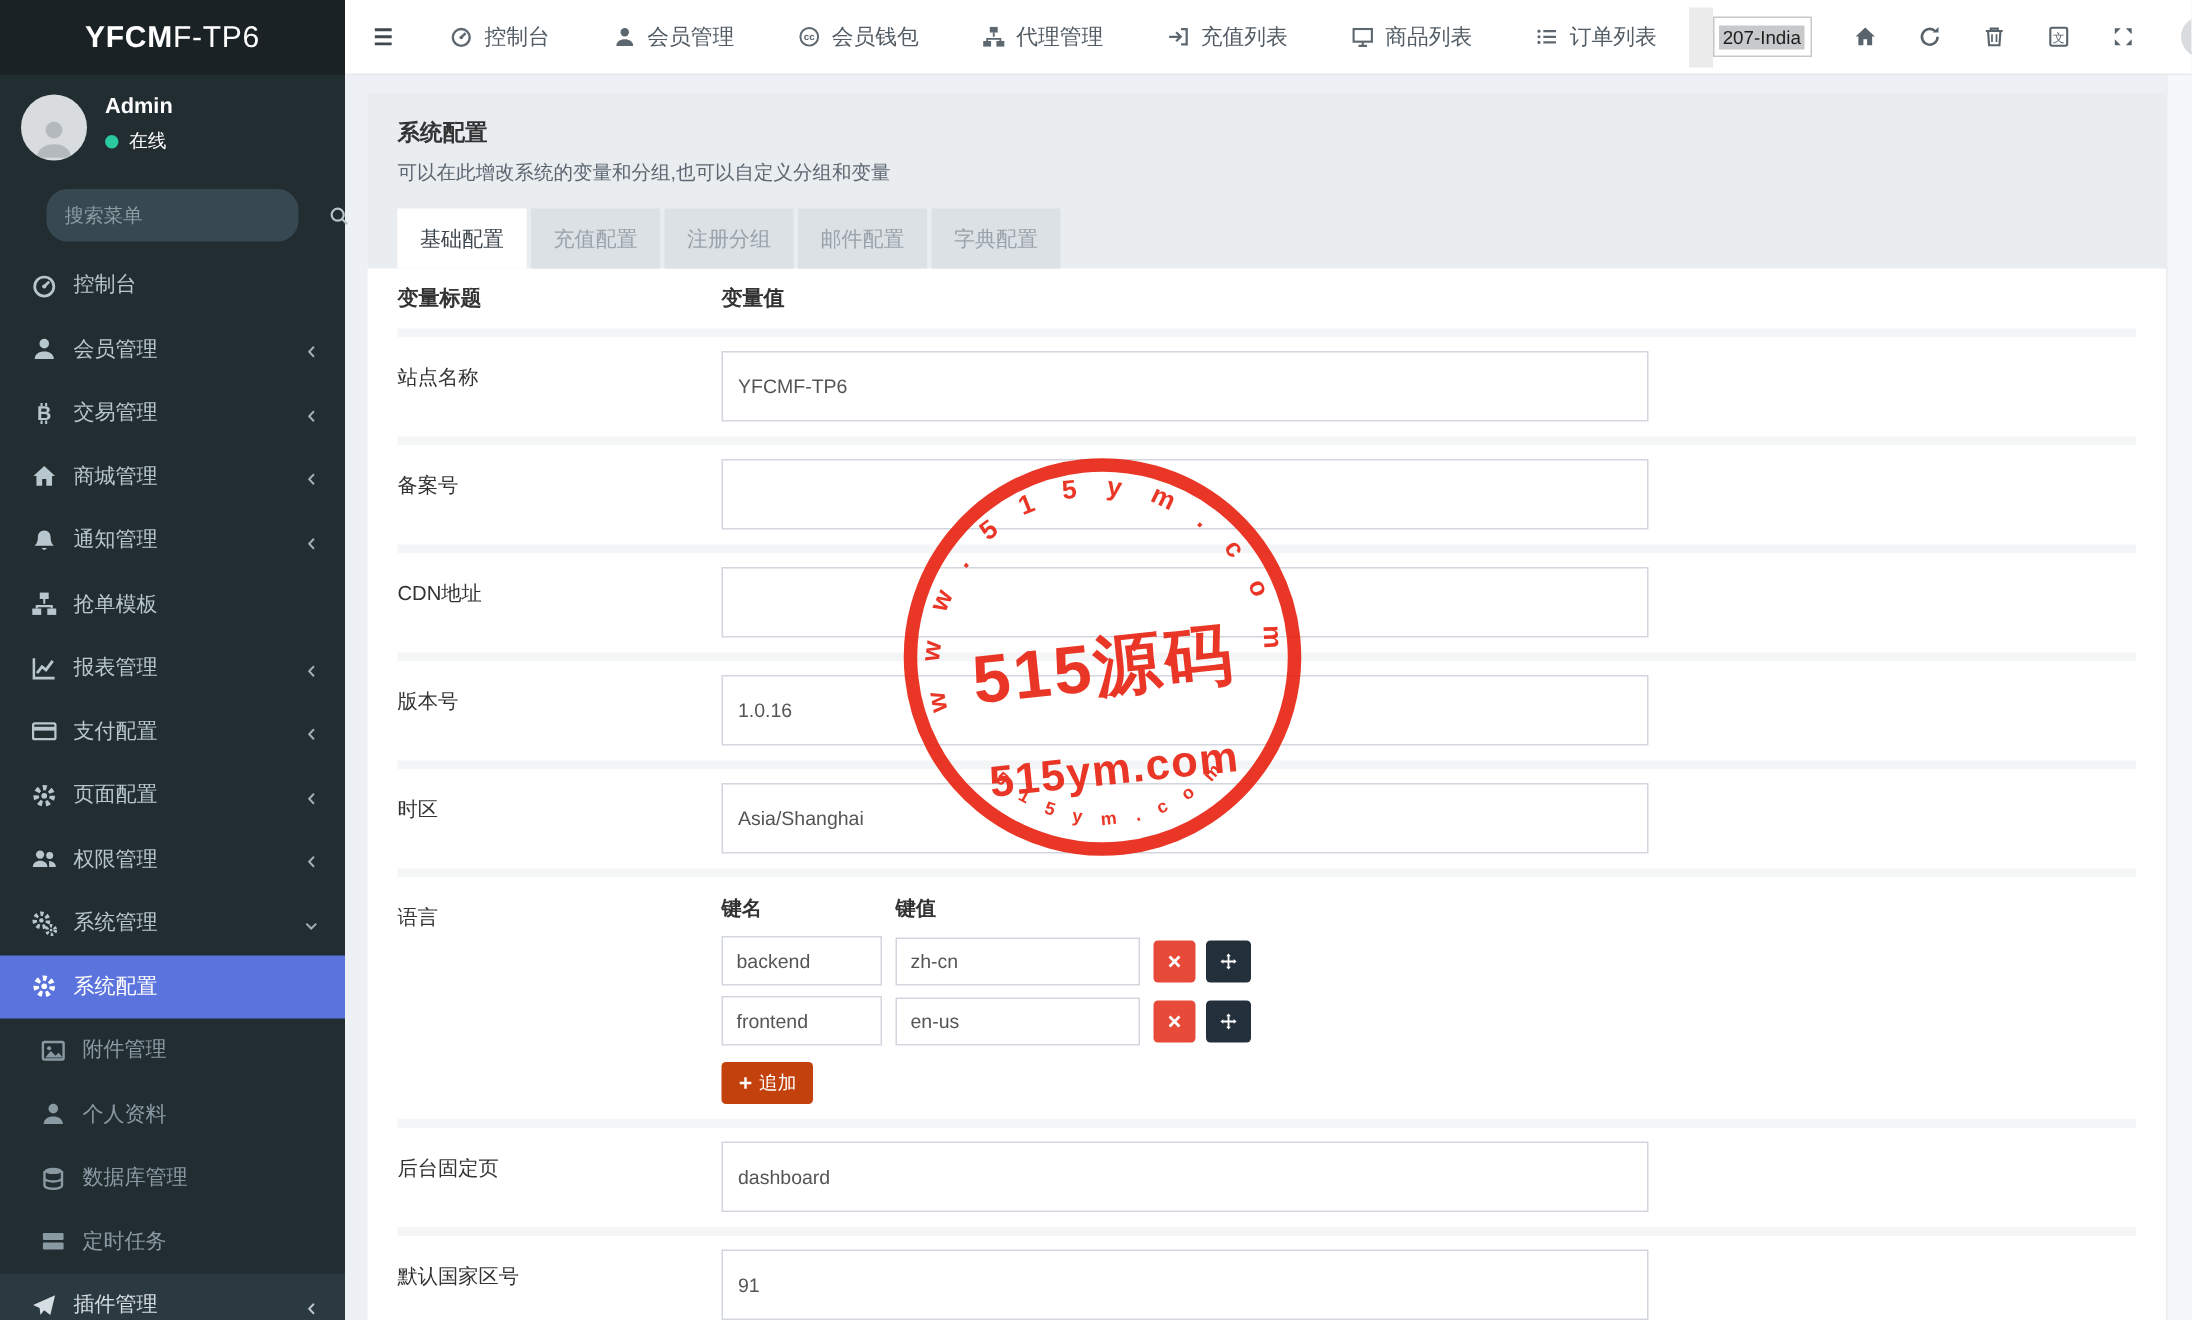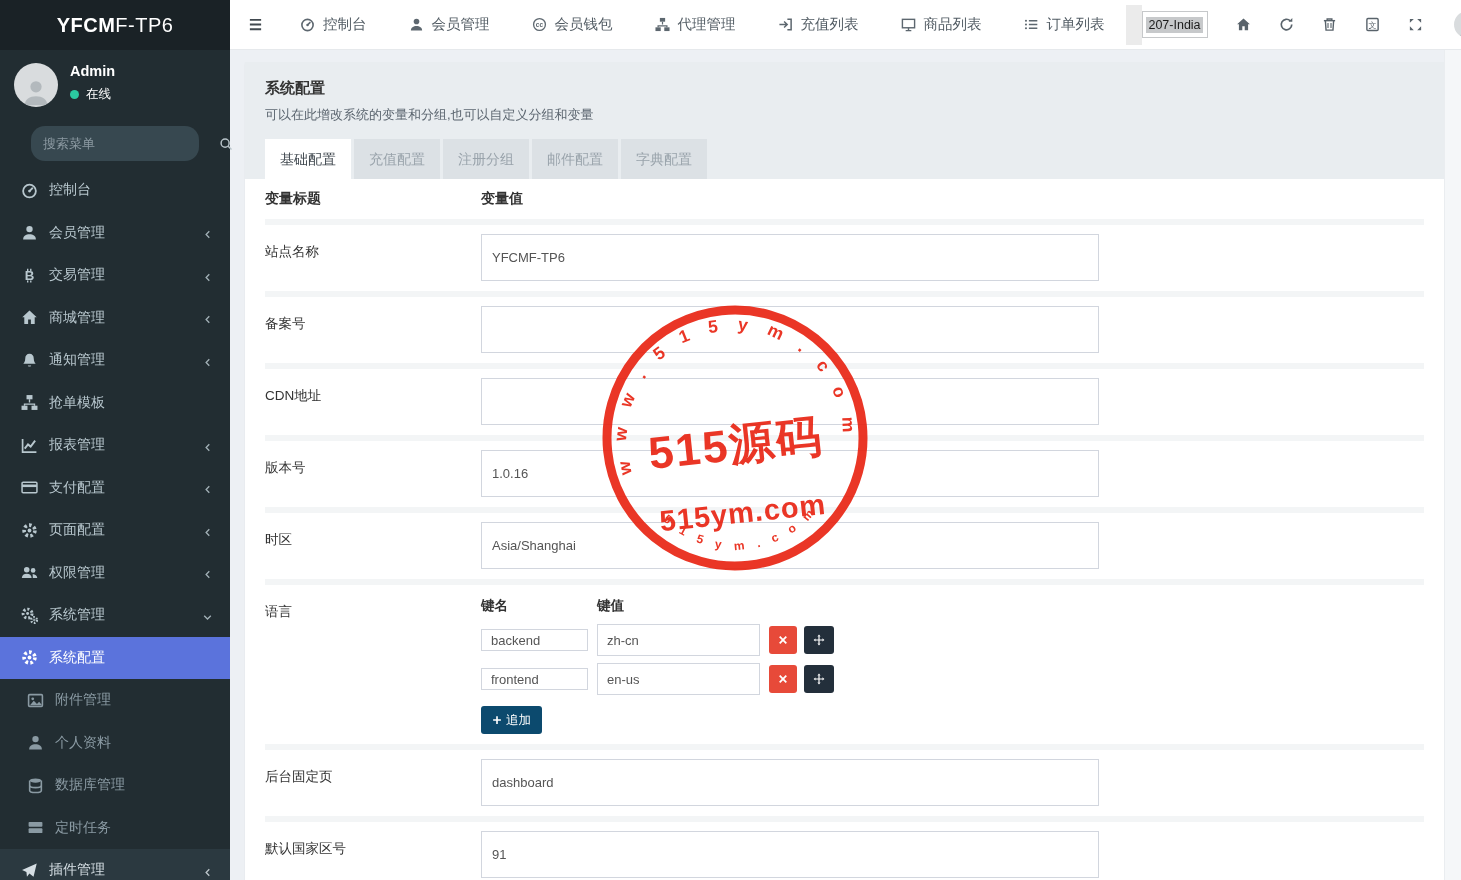--- a/index.html
+++ b/index.html
@@ -64,27 +64,27 @@
   .vlabel{width:216px;font-size:13.5px;color:#333;padding-top:9px;display:flex;align-items:flex-start}
   .caret{width:1px;height:15px;background:#444;margin-left:1px}
   .vval{flex:1}
   .cfg-input{width:618px;height:47px;border:1px solid #d2d6de;padding:0 10px;font-size:13px;color:#555;font-family:inherit;background:#fff;outline:none}
   .ta-wrap{position:relative;display:inline-block}
   .cfg-textarea{width:618px;height:102px;border:1px solid #d2d6de;resize:none;font-family:inherit;font-size:13px;color:#555;outline:none;display:block}
   .ta-corner{position:absolute;right:2px;bottom:3px;width:9px;height:9px;background:repeating-linear-gradient(135deg,transparent 0 2px,#b9bec4 2px 3px)}
   .kv-head{display:flex;font-size:13.5px;font-weight:bold;color:#333;margin:3px 0 9px}
   .kv-head .k{width:116px}
   .kv-row{display:flex;align-items:center;margin-bottom:7px}
-  .kv-key{width:107px;height:22px;border:1px solid #d2d6de;padding:0 9px;font-size:13px;color:#555;font-family:inherit;margin-right:9px;outline:none}
+  .kv-key{width:107px;height:33px;border:1px solid #d2d6de;padding:0 9px;font-size:13px;color:#555;font-family:inherit;margin-right:9px;outline:none}
   .kv-val{width:163px;height:32px;border:1px solid #d2d6de;padding:0 9px;font-size:13px;color:#555;font-family:inherit;margin-right:9px;outline:none}
   .btn{height:28px;border:none;border-radius:3px;display:flex;align-items:center;justify-content:center;cursor:pointer;color:#fff}
   .btn svg{width:12px;height:12px}
   .btn-del{width:28px;background:#e74a39;margin-right:7px}
   .btn-move{width:30px;background:#232f3b}
-  .btn-add{margin-top:4px;height:28px;padding:0 11px;background:#0c4a6e;color:#fff;font-size:12.5px;display:inline-flex;align-items:center;gap:4px;border:none;border-radius:3px;cursor:pointer;font-family:inherit}
+  .btn-add{margin-top:4px;height:28px;padding:0 11px;background:#c2410c;color:#fff;font-size:12.5px;display:inline-flex;align-items:center;gap:4px;border:none;border-radius:3px;cursor:pointer;font-family:inherit}
   .btn-add svg{width:10px;height:10px}
 
   
   .stamp{position:absolute;left:585px;top:288px;width:300px;height:300px;z-index:10;opacity:.9;pointer-events:none}
 </style>
 </head>
 <body>
 
 <div class="sidebar">
   <div class="logo">

